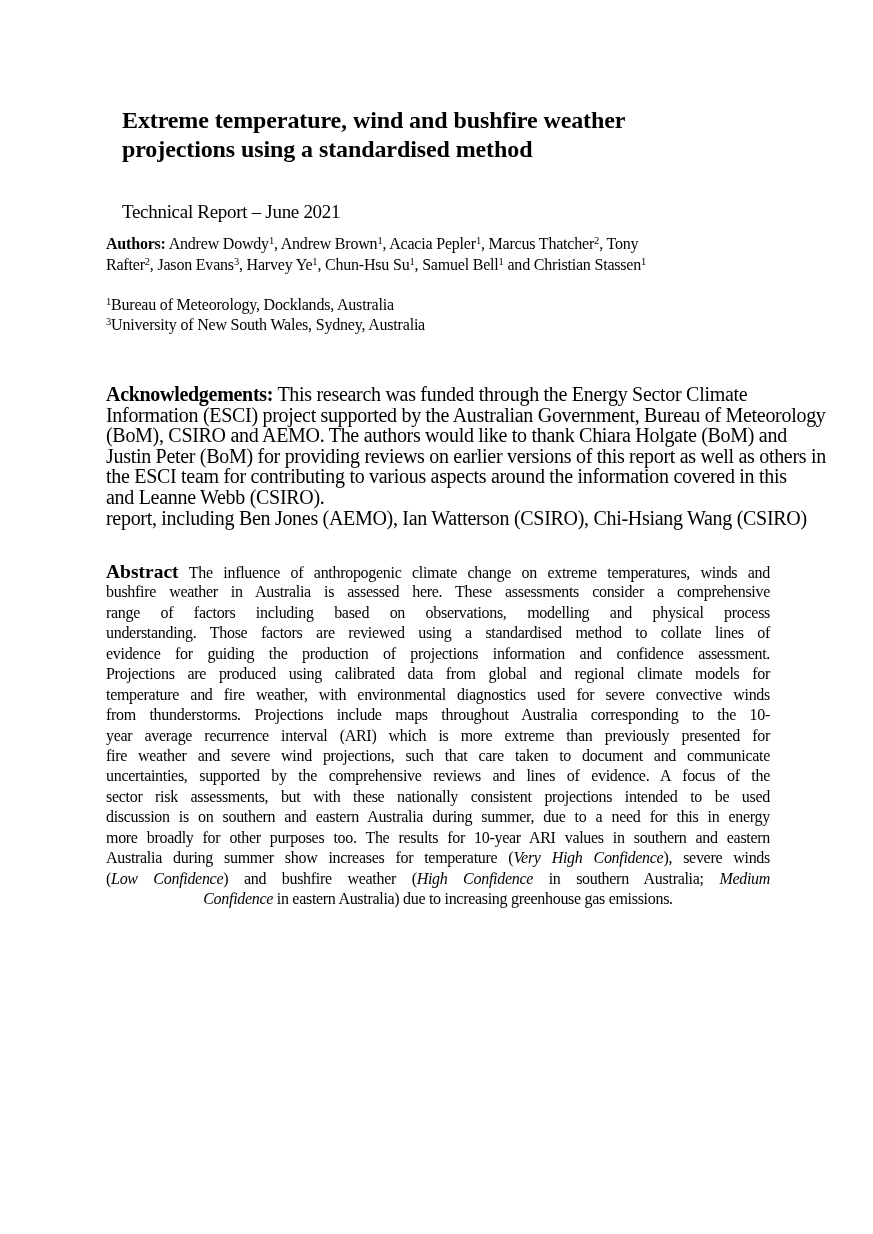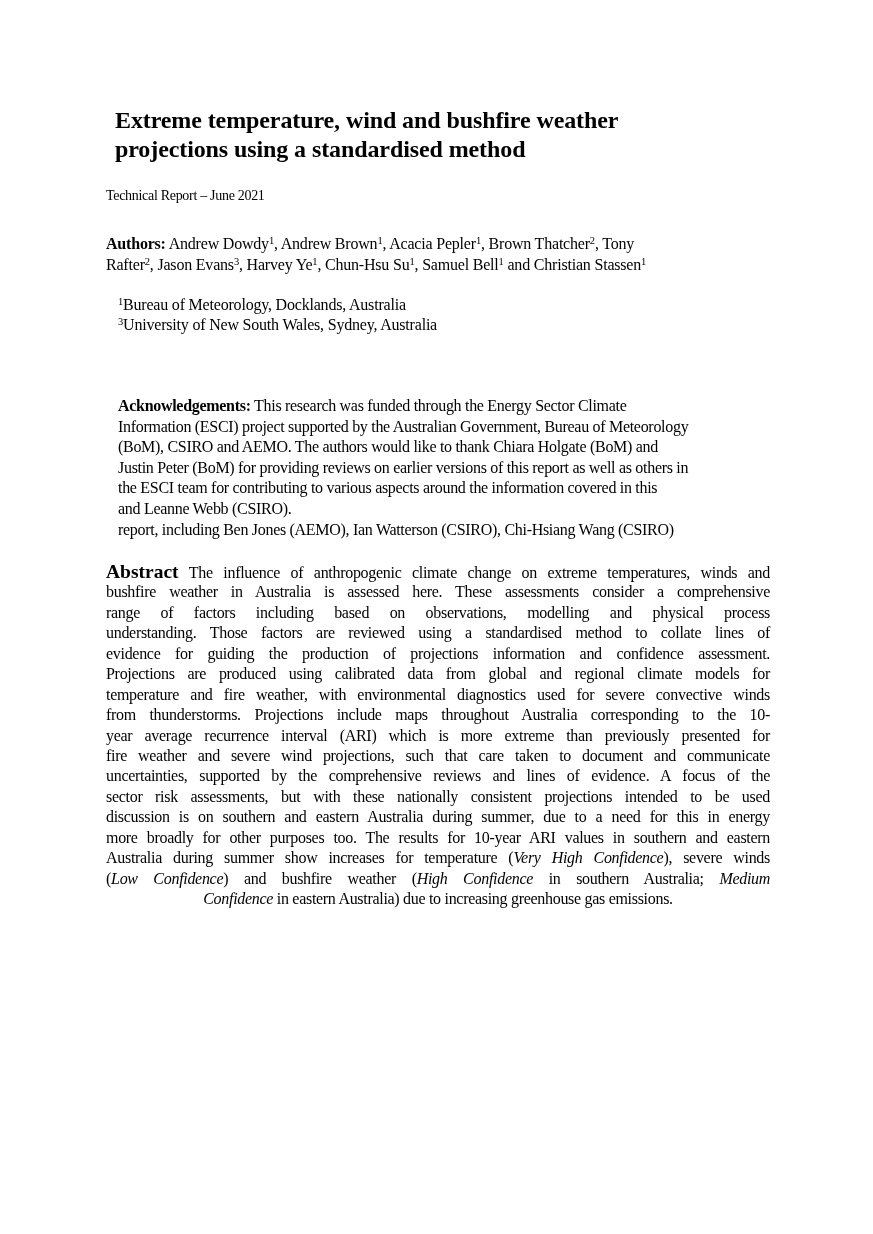--- a/index.html
+++ b/index.html
@@ -17,66 +17,66 @@
     }
     .page {
       position: absolute;
       left: 106px;
       top: 0;
       width: 664px;
     }
     .title {
       position: absolute;
       top: 106px;
-      left: 9px;
+      left: 16px;
       width: 664px;
       font-size: 24px;
       font-weight: bold;
       line-height: 29px;
       margin: 0;
       letter-spacing: -0.1px;
     }
     .subtitle {
       position: absolute;
       top: 184px;
       left: 0;
-      font-size: 14px;
+      font-size: 19px;
       line-height: 24px;
-      margin: 0;
+      margin: 16px;
       letter-spacing: -0.3px;
     }
     .authors {
       position: absolute;
       top: 234px;
       left: 0;
       width: 664px;
       font-size: 16px;
       line-height: 20.5px;
       margin: 0;
       letter-spacing: -0.2px;
     }
     .affils {
       position: absolute;
       top: 295px;
-      left: 12px;
+      left: 0;
       width: 664px;
       font-size: 16px;
       line-height: 20.2px;
       margin: 0;
       letter-spacing: -0.2px;
     }
     .affils div { white-space: nowrap; }
     .ack {
       position: absolute;
       top: 384px;
       left: 0;
       width: 664px;
-      font-size: 16px;
+      font-size: 20px;
       line-height: 20.6px;
-      margin: 12px;
+      margin: 0;
       letter-spacing: -0.3px;
       font-family: Liberation Serif, serif;
     }
     .abstract {
       position: absolute;
       top: 562px;
       left: 0;
       width: 664px;
       font-size: 16px;
       line-height: 20.45px;
@@ -117,21 +117,21 @@
 <div class="page">
 
   <h1 class="title">
     <span class="line">Extreme temperature, wind and bushfire weather</span>
     <span class="line">projections using a standardised method</span>
   </h1>
 
   <p class="subtitle">Technical Report – June 2021</p>
 
   <div class="authors">
-    <span class="line"><b class="lbl">Authors:</b><span> Andrew Dowdy</span><sup>1</sup><span>, Andrew Brown</span><sup>1</sup><span>, Acacia Pepler</span><sup>1</sup><span>, Brown Thatcher</span><sup>2</sup><span>, Tony</span></span>
+    <span class="line"><b class="lbl">Authors:</b><span> Andrew Dowdy</span><sup>1</sup><span>, Andrew Brown</span><sup>1</sup><span>, Acacia Pepler</span><sup>1</sup><span>, Marcus Thatcher</span><sup>2</sup><span>, Tony</span></span>
     <span class="line"><span>Rafter</span><sup>2</sup><span>, Jason Evans</span><sup>3</sup><span>, Harvey Ye</span><sup>1</sup><span>, Chun-Hsu Su</span><sup>1</sup><span>, Samuel Bell</span><sup>1</sup><span> and Christian Stassen</span><sup>1</sup></span>
   </div>
 
   <div class="affils">
     <div><sup>1</sup><span>Bureau of Meteorology, Docklands, Australia</span></div>
     <div><sup>3</sup><span>University of New South Wales, Sydney, Australia</span></div>
   </div>
 
   <div class="ack">
     <span class="line"><b class="lbl">Acknowledgements:</b><span> This research was funded through the Energy Sector Climate</span></span>

